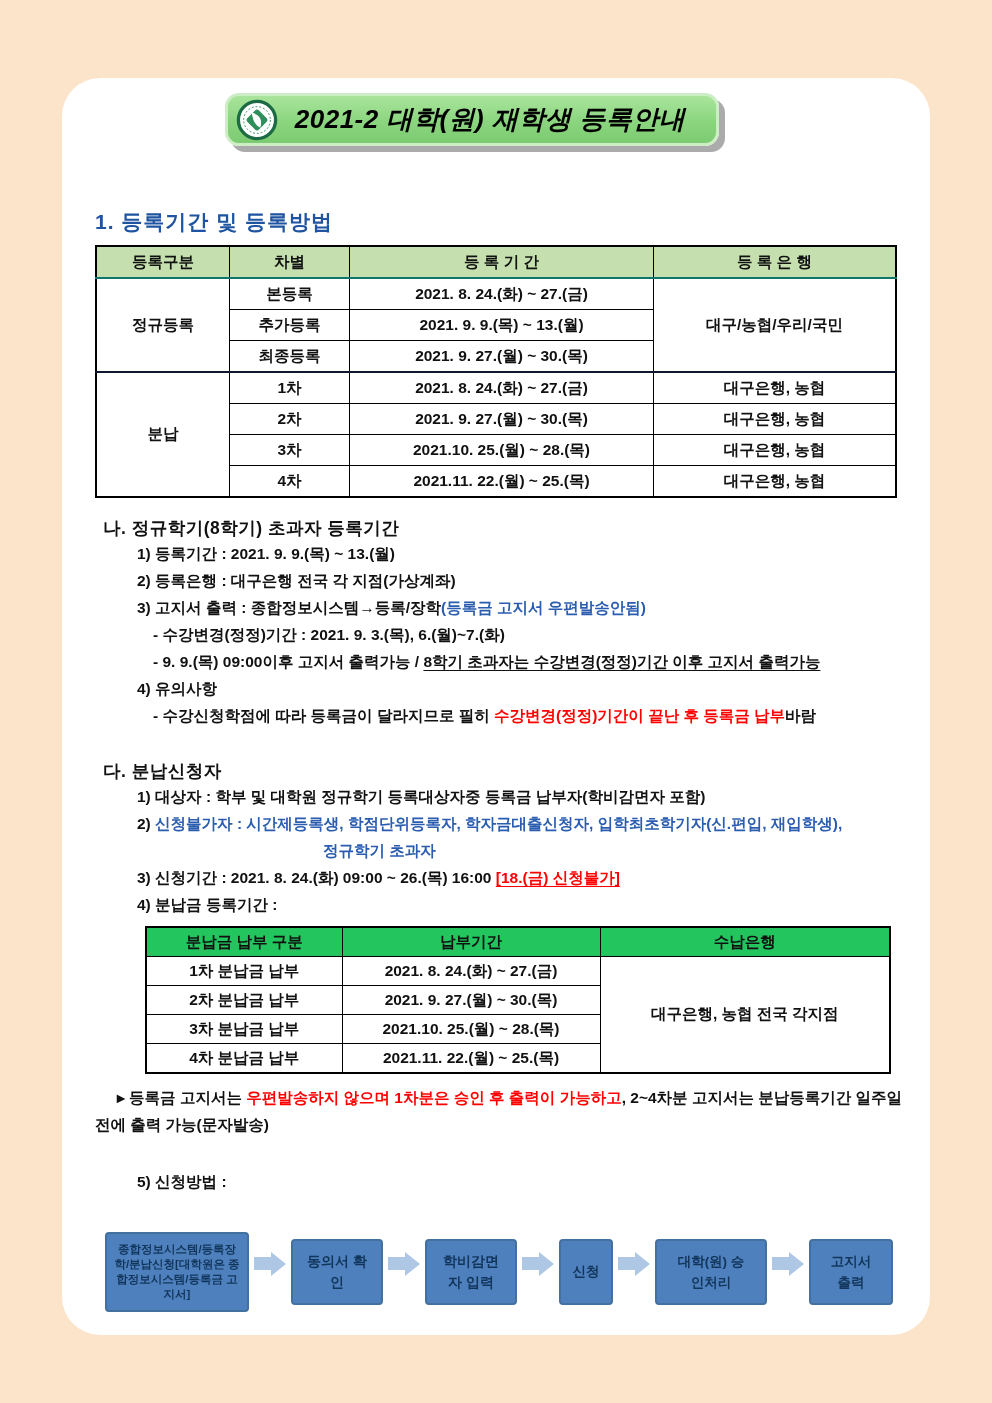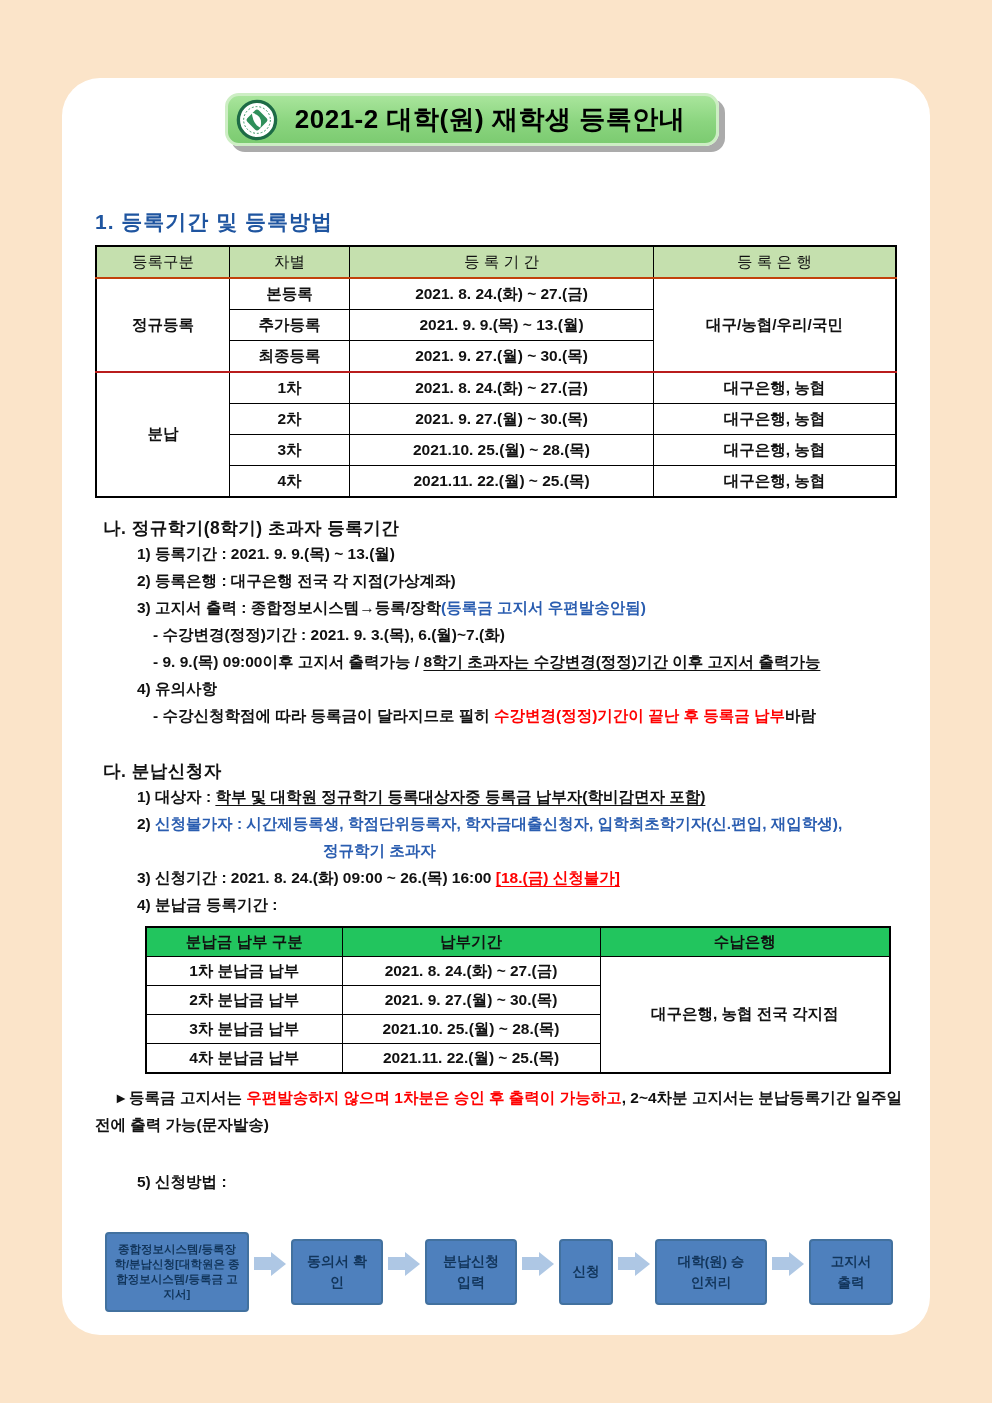--- a/index.html
+++ b/index.html
@@ -28,42 +28,43 @@
     border-radius:14px;
     box-shadow:6px 6px 0 #ABABAB;
     display:flex; align-items:center;
     box-sizing:border-box;
   }
   .logo { width:42px; height:42px; margin-left:8px; flex:0 0 auto; }
   .banner-title {
     flex:1; text-align:center;
     font-size:26px; font-weight:700; letter-spacing:0.5px; color:#000;
     padding-right:14px;
+    font-style:italic;
   }
   
   .sec1 { margin-top:62px; font-size:21px; font-weight:700; color:#1F55A0; letter-spacing:1px; }
   .h-ga { margin-top:13px; margin-left:23px; font-size:17.5px; font-weight:700; letter-spacing:1px; }
   .sec-h { margin-top:18px; margin-left:8px; font-size:17.5px; font-weight:700; letter-spacing:0.5px; }
   
   table { border-collapse:collapse; table-layout:fixed; }
   .t1 { margin-top:9px; width:802px; border:2px solid #000; }
   .t1 th, .t1 td { border:1px solid #000; text-align:center; font-size:15.5px; font-weight:600; height:30px; padding:0 3px; overflow:hidden; }
-  .t1 thead th { background:#C5E0AE; font-weight:400; border-bottom:2px solid #c2410c; }
-  .t1 tr.thick td { border-top:2px solid #b91c1c;margin-top:32px; }
+  .t1 thead th { background:#C5E0AE; font-weight:700; border-bottom:2px solid #0f766e; }
+  .t1 tr.thick td { border-top:2px solid #0f172a;margin-top:32px; }
   .t2 { margin-top:8px; margin-left:50px; width:744px; border:2px solid #000; }
   .t2 th, .t2 td { border:1px solid #000; text-align:center; font-size:15.5px; font-weight:600; height:28px; padding:0 3px; overflow:hidden; }
   .t2 th { background:#22c55e; font-weight:700; }
   
   .item  { margin-left:42px; font-size:15.5px; font-weight:600; line-height:27px; }
   .dash  { margin-left:58px; font-size:15.5px; font-weight:600; line-height:27px; }
   .cont2 { margin-left:228px; font-size:15.5px; font-weight:600; line-height:27px; }
   .blue  { color:#2A5DB0; }
   .red   { color:#FF0000; font-weight:700; }
   .u     { text-decoration:underline; text-underline-offset:3px; }
-  .bu    { font-weight:700; text-decoration:underline; text-underline-offset:3px;text-align:right; }
+  .bu    { font-weight:700; text-underline-offset:3px;text-align:right; }
   .note  { margin-top:10px; font-size:15.5px; font-weight:600; line-height:27px; text-indent:22px; }
   .mt30  { margin-top:30px; }
   
   .flow { display:flex; align-items:center; margin-top:20px; margin-left:10px; }
   .fbox {
     background:#4E80BD; border:2px solid #42719F; border-radius:4px;
     color:#12355B; display:flex; align-items:center; justify-content:center;
     text-align:center; font-weight:700; box-sizing:border-box; flex:0 0 auto;margin-top:17px;
   }
   .b1 { width:144px; height:80px; font-size:11.5px; line-height:15px; padding:4px; }
@@ -204,21 +205,21 @@
     <div class="fbox b1">종합정보시스템/등록장학/분납신청[대학원은 종합정보시스템/등록금 고지서]</div>
     <div class="arrow">
         <div class="stem"></div>
         <div class="head"></div>
       </div>
     <div class="fbox b2">동의서 확인</div>
     <div class="arrow">
         <div class="stem"></div>
         <div class="head"></div>
       </div>
-    <div class="fbox b3">분납신청 입력</div>
+    <div class="fbox b3">학비감면자 입력</div>
     <div class="arrow">
         <div class="stem"></div>
         <div class="head"></div>
       </div>
     <div class="fbox b4">신청</div>
     <div class="arrow">
         <div class="stem"></div>
         <div class="head"></div>
       </div>
     <div class="fbox b5">대학(원) 승인처리</div>

